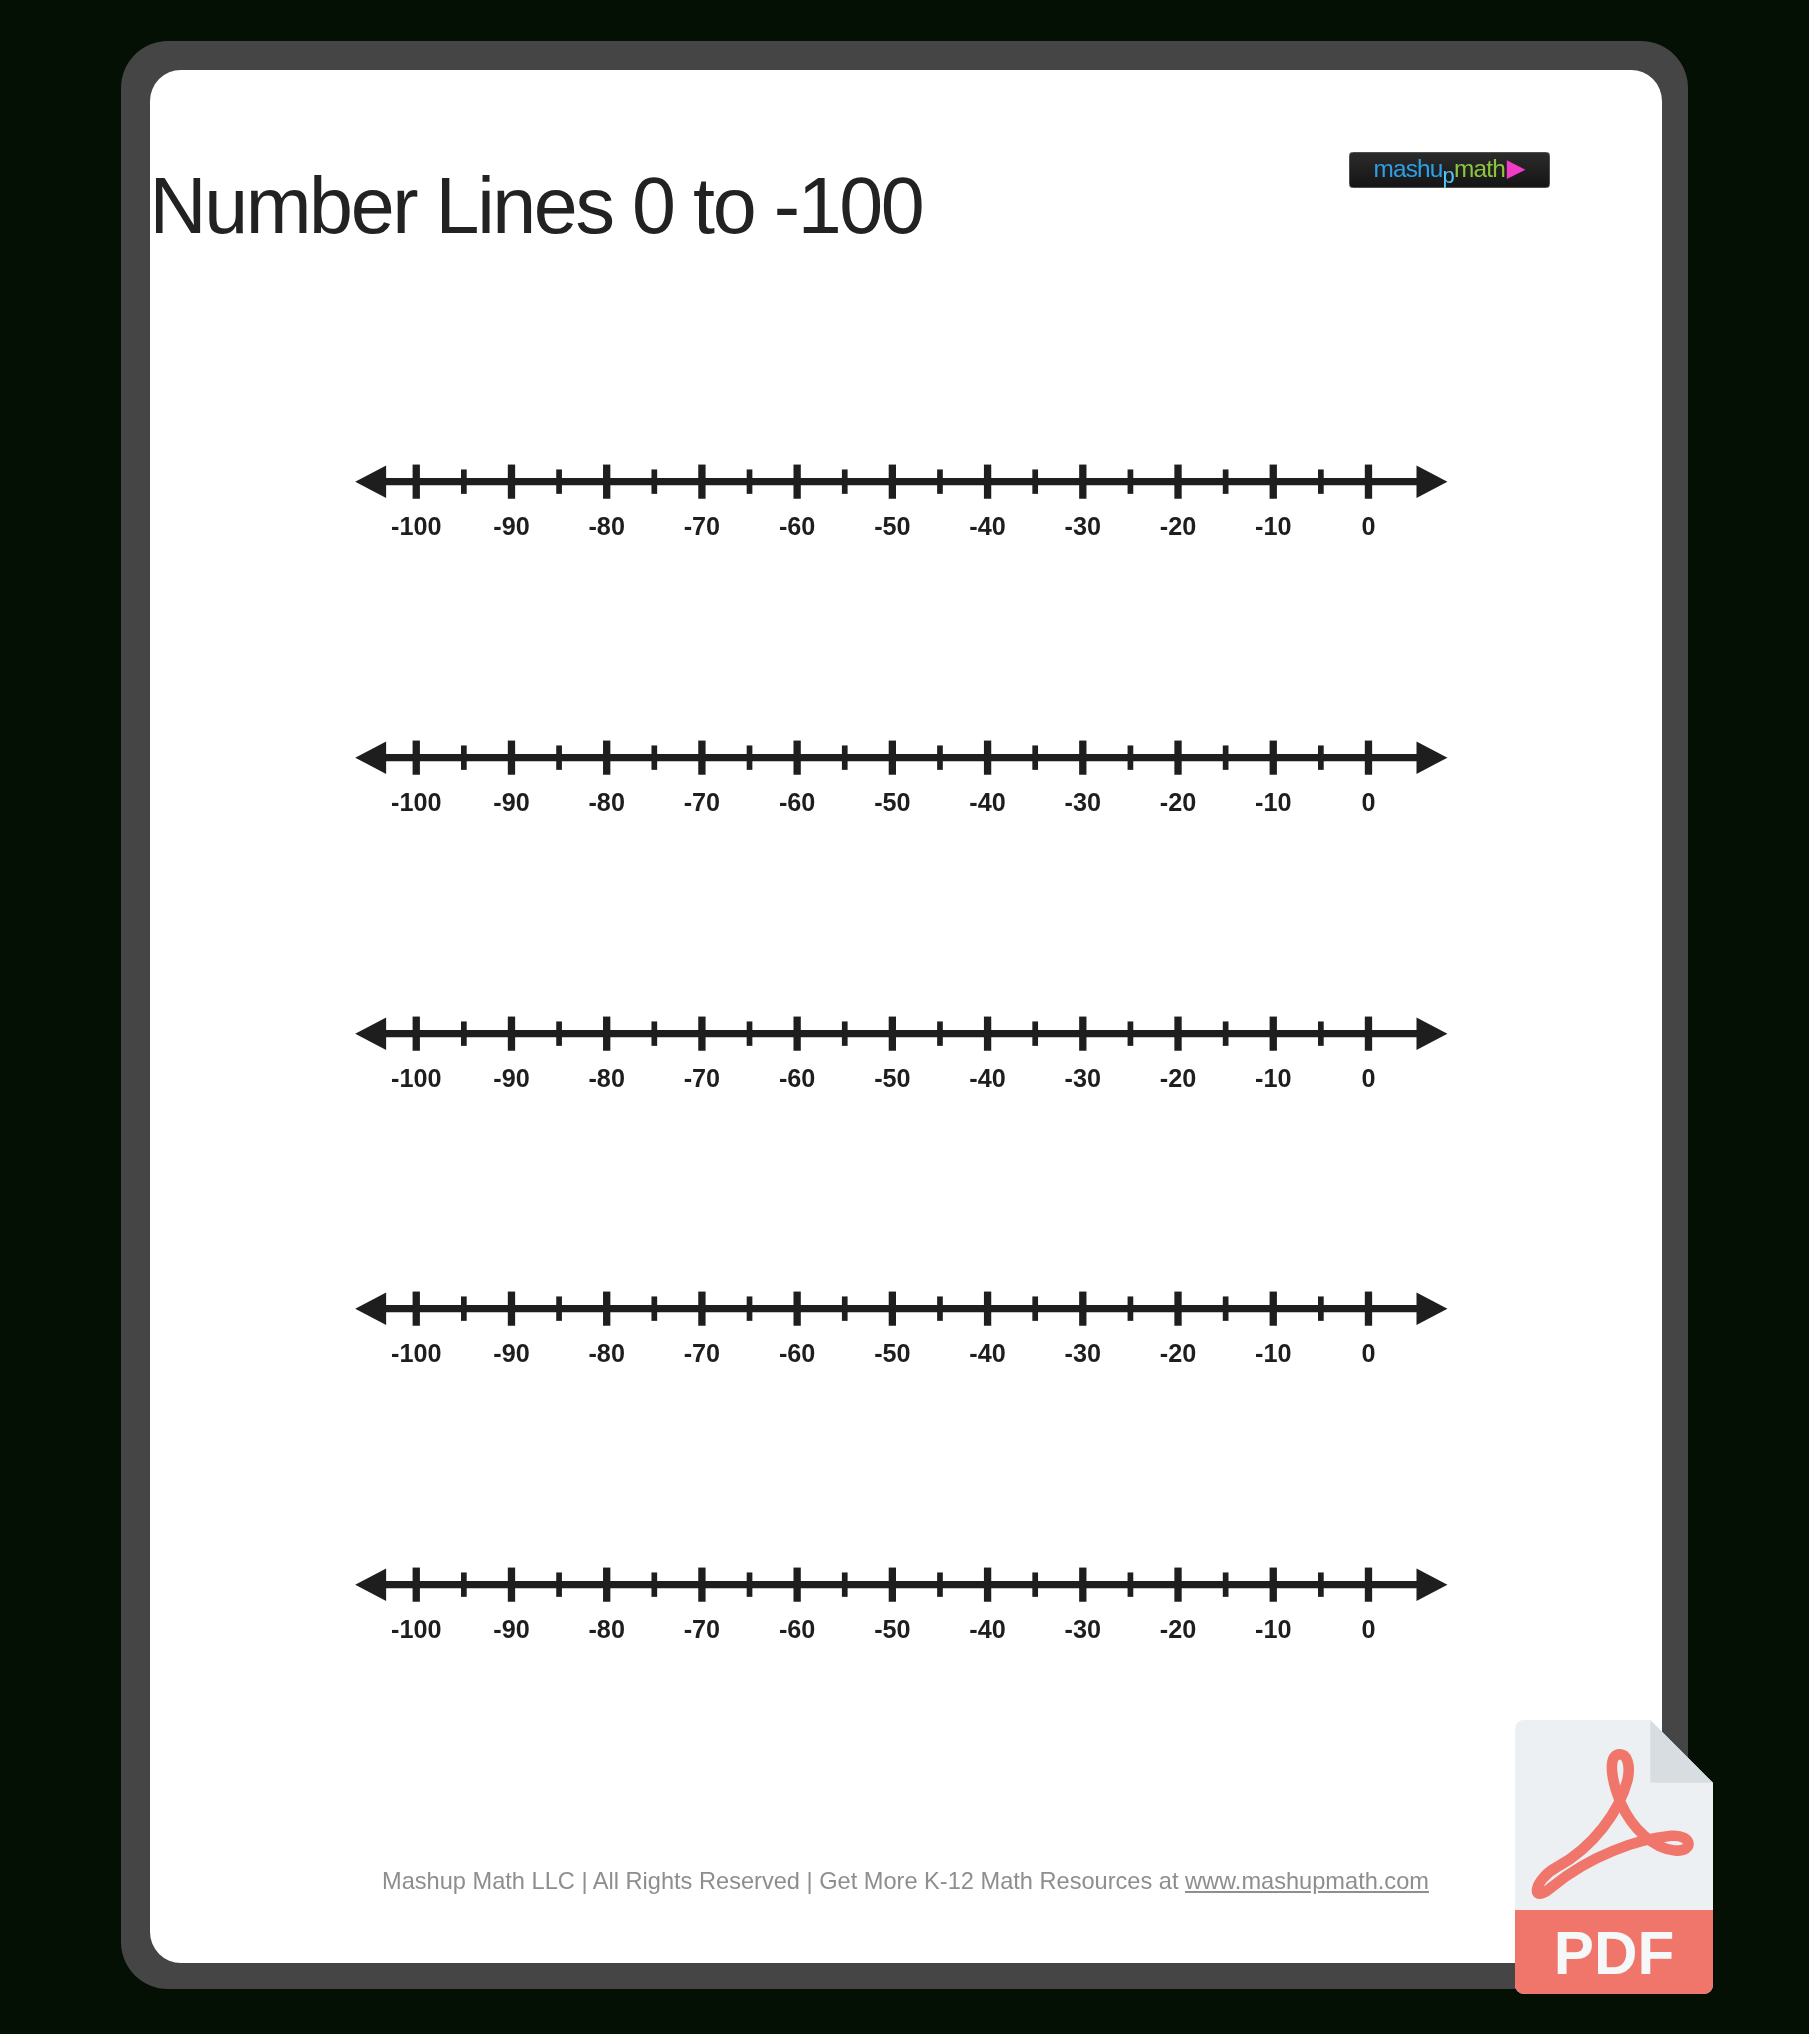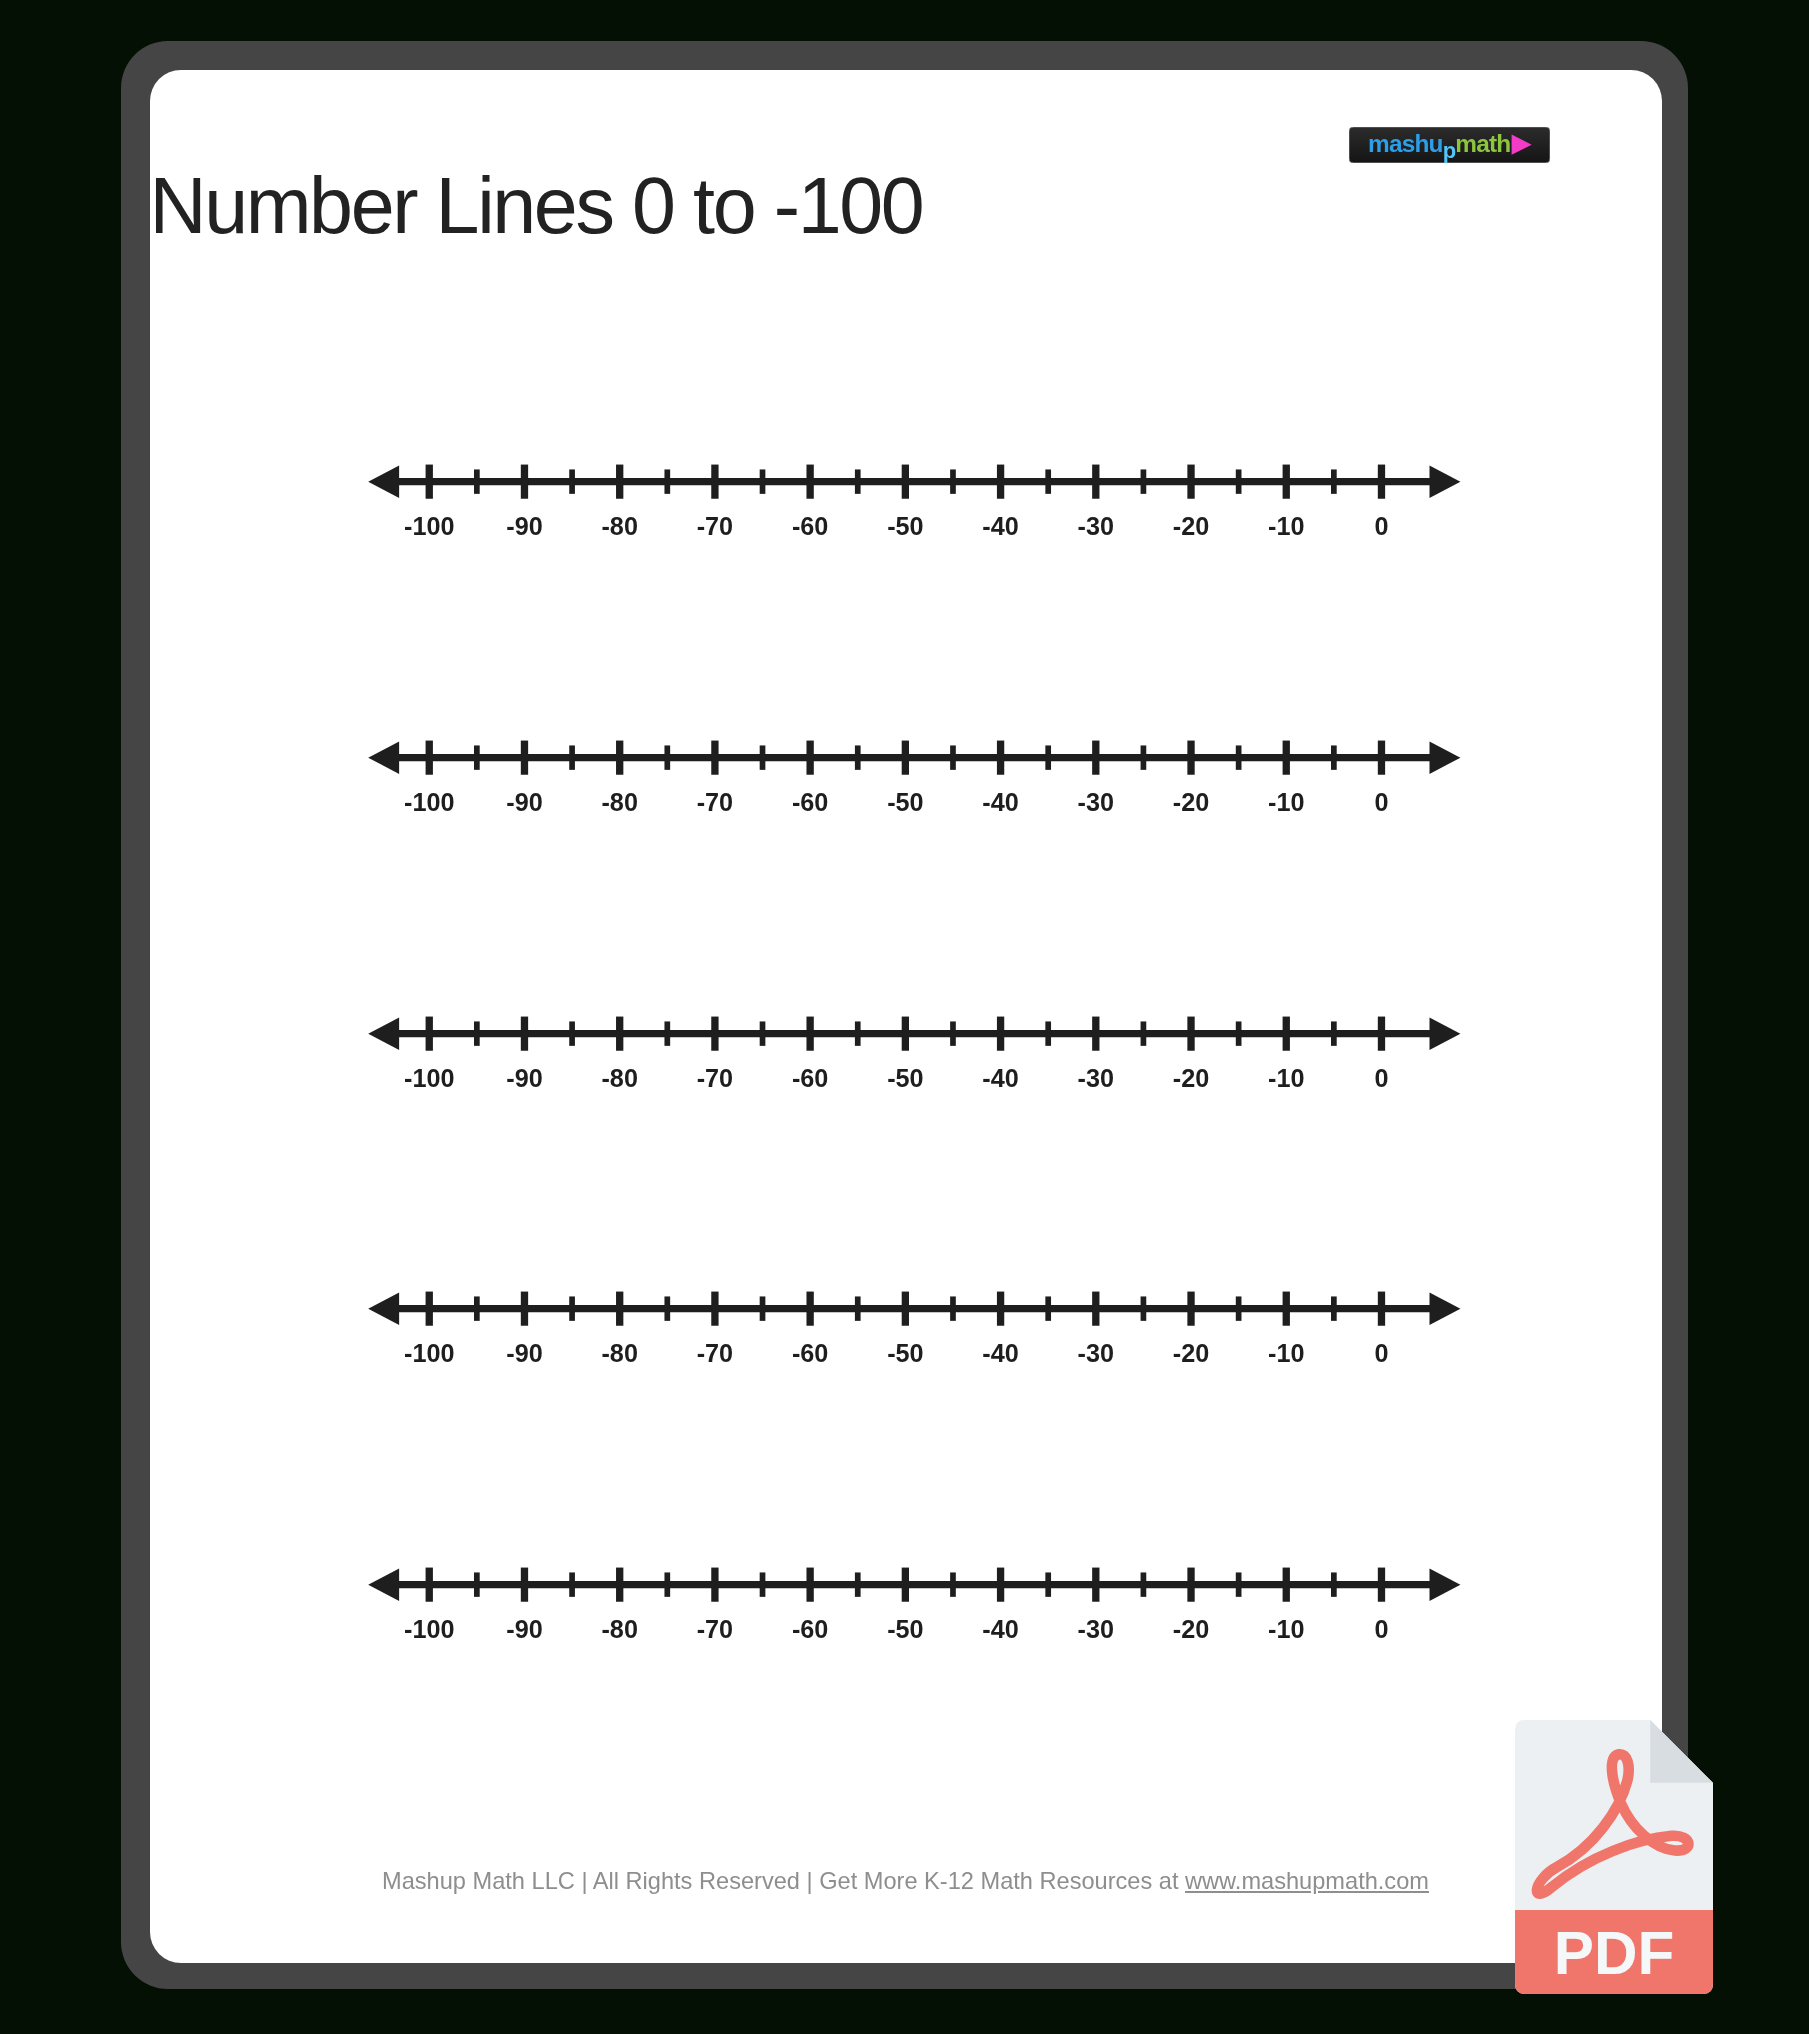--- a/index.html
+++ b/index.html
@@ -16,46 +16,46 @@
     background:#454545;
     border-radius:47px;
   }
   .page{
     position:absolute;left:28.5px;top:28.5px;
     width:1512px;height:1893px;
     background:#ffffff;
     border-radius:31px;
   }
   .logo{
-    position:absolute;left:1199px;top:57px;
+    position:absolute;left:1199px;top:82px;
     width:199px;height:34px;
     background:linear-gradient(#2b2b2b,#151515);
     border:1.6px solid #4f4f4f;
     border-radius:3.3px;
     display:flex;align-items:center;justify-content:center;
-    font-weight:bold;font-size:24.4px;line-height:1;
+    font-weight:normal;font-size:24.4px;line-height:1;
     letter-spacing:-0.8px;
     user-select:none;
     text-align:center;
   }
   .logo .l-blue{color:#2d9fe8;}
   .logo .l-p{color:#55c4f6;display:inline-block;transform:translateY(5.7px);font-size:22px;}
   .logo .l-green{color:#8cc63e;}
   .logo .l-arrow{color:#f23cc6;font-size:24.4px;margin-left:1.6px;transform:translateY(-0.8px);}
   .title{
     position:absolute;left:0;top:96px;
     width:1512px;
     margin:0;
     font-size:79px;
     font-weight:400;
     letter-spacing:-2.4px;
     color:#222222;
     line-height:1.0;
   }
-  .nl-row{position:absolute;left:206px;width:1115px;height:114px;text-align:center;}
+  .nl-row{position:absolute;left:193px;width:1115px;height:114px;text-align:center;}
   .footer{
     position:absolute;left:0;top:1798px;width:1512px;
     text-align:center;
     font-size:23.6px;color:#8e8e8e;
     letter-spacing:0px;
   }
   .footer .link{text-decoration:underline;cursor:pointer;}
   .pdf-icon{
     position:absolute;left:1515px;top:1720px;
     width:198px;height:274px;

